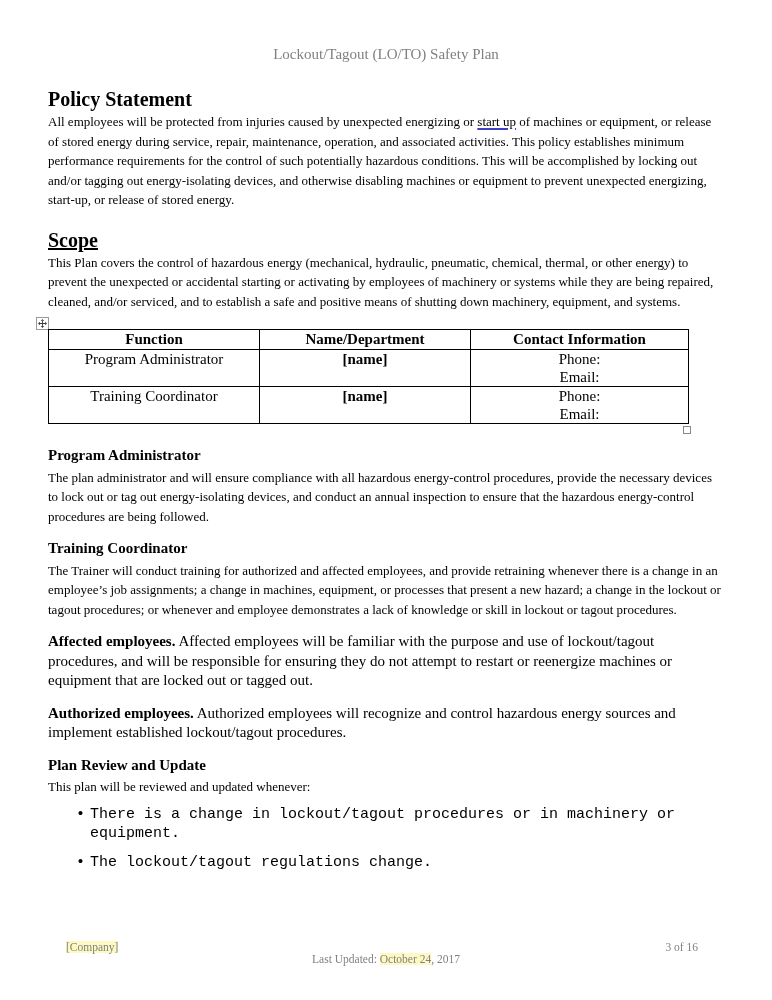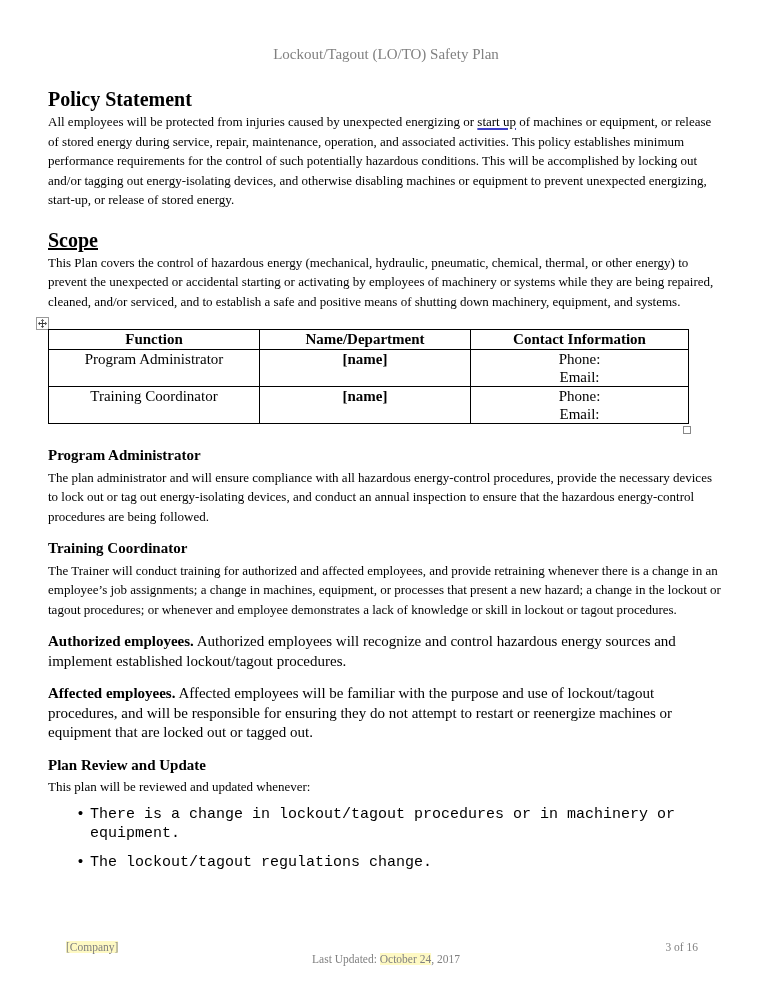--- a/index.html
+++ b/index.html
@@ -158,23 +158,23 @@
       </table>
       <span class="resize-handle"></span>
     </div>
 
     <h3 class="sub-heading">Program Administrator</h3>
     <p class="body-text">The plan administrator and will ensure compliance with all hazardous energy-control procedures, provide the necessary devices to lock out or tag out energy-isolating devices, and conduct an annual inspection to ensure that the hazardous energy-control procedures are being followed.</p>
 
     <h3 class="sub-heading after-para">Training Coordinator</h3>
     <p class="body-text">The Trainer will conduct training for authorized and affected employees, and provide retraining whenever there is a change in an employee’s job assignments; a change in machines, equipment, or processes that present a new hazard; a change in the lockout or tagout procedures; or whenever and employee demonstrates a lack of knowledge or skill in lockout or tagout procedures.</p>
 
+    <p class="runin"><span class="bold">Affected employees.</span><span> Affected employees will be familiar with the purpose and use of lockout/tagout procedures, and will be responsible for ensuring they do not attempt to restart or reenergize machines or equipment that are locked out or tagged out.</span></p>
+
     <p class="runin"><span class="bold">Authorized employees.</span><span> Authorized employees will recognize and control hazardous energy sources and implement established lockout/tagout procedures.</span></p>
-
-    <p class="runin"><span class="bold">Affected employees.</span><span> Affected employees will be familiar with the purpose and use of lockout/tagout procedures, and will be responsible for ensuring they do not attempt to restart or reenergize machines or equipment that are locked out or tagged out.</span></p>
 
     <h3 class="sub-heading after-para">Plan Review and Update</h3>
     <p class="body-text">This plan will be reviewed and updated whenever:</p>
     <ul class="review-list">
       <li>There is a change in lockout/tagout procedures or in machinery or equipment.</li>
       <li>The lockout/tagout regulations change.</li>
     </ul>
 
   </div>
 

